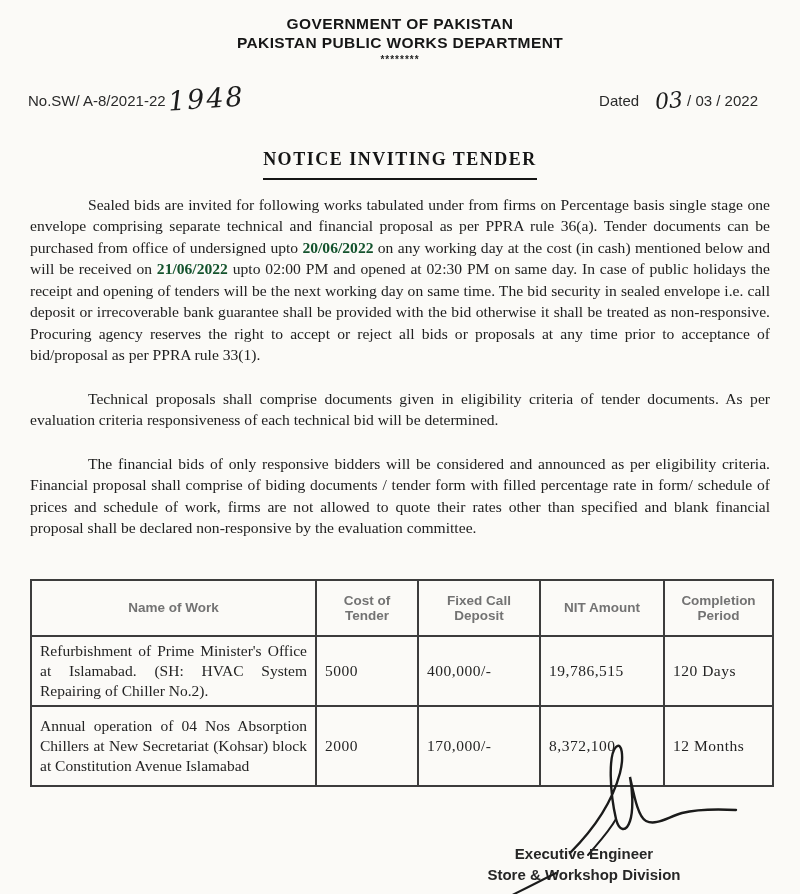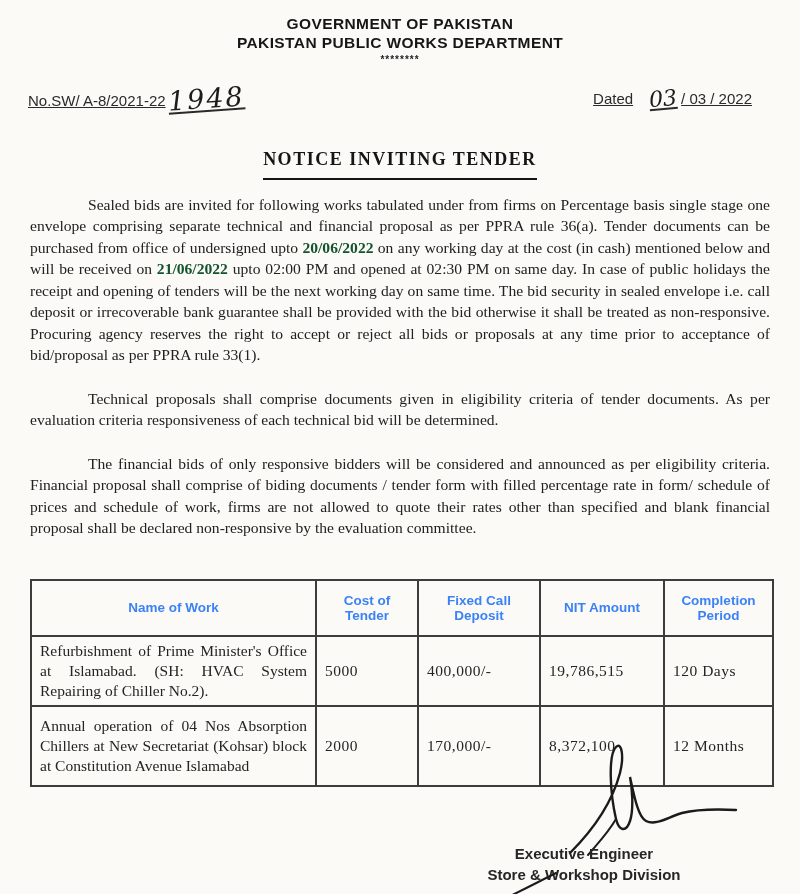--- a/index.html
+++ b/index.html
@@ -18,33 +18,33 @@
     font-family:"Liberation Sans", sans-serif;
     font-weight:bold; font-size:15.5px; letter-spacing:.4px; color:#161616;
     line-height:1.25;
   }
   .letterhead .stars{
     font-family:"Liberation Sans", sans-serif;
     font-size:10px; font-weight:bold; letter-spacing:1px; color:#222;
     margin-top:1px;
   }
   .ref-row{
-    display:flex; justify-content:space-between; align-items:center;
+    display:flex; justify-content:space-between; align-items:flex-end;
     margin:24px 28px 0 28px;
     font-family:"Liberation Sans", sans-serif;
-    font-size:15px; color:#2a2a2a;text-decoration:underline;
+    font-size:15px; color:#2a2a2a;
   }
   .ref-left{ display:flex; align-items:flex-end; }
   .handwritten{
     font-family:"DejaVu Serif", serif;
     font-style:italic;
     color:#1c1c1c;
   }
   .ref-num{ font-size:27px; line-height:20px; transform:rotate(-4deg); margin-left:2px; letter-spacing:2px;}
-  .date-right{ display:flex; align-items:flex-end; margin-right:20px;}
+  .date-right{ display:flex; align-items:flex-end; margin-right:14px;}
   .date-day{ font-size:22px; line-height:16px; margin:0 4px 0 16px; transform:rotate(-5deg);}
   .nit-title{
     text-align:center; margin-top:40px;
   }
   .nit-title span{
     font-size:18px; font-weight:bold; letter-spacing:1.5px; color:#151515;
     border-bottom:2px solid #151515; padding-bottom:9px;
   }
   .body-text{
     margin:0 30px; font-size:15.6px; line-height:1.38; text-align:justify; color:#212121;
@@ -60,21 +60,21 @@
     table-layout:fixed;
   }
   table.tender td, table.tender th{
     border:2px solid #3c3c3c;
     padding:4px 8px;
     vertical-align:middle;
     box-sizing:border-box;
   }
   table.tender th{
     font-family:"Liberation Sans", sans-serif;
-    font-weight:bold; font-size:13.5px; color:#3b82f6;
+    font-weight:bold; font-size:13.5px; color:#737373;
     text-align:center; height:56px;
   }
   td.work{
     font-size:15.5px; text-align:justify; line-height:1.3; padding:3px 6px;
   }
   td.num{
     font-size:15.5px; text-align:left; letter-spacing:.5px;
   }
   .row1 td{ height:70px; }
   .row2 td{ height:80px; }

